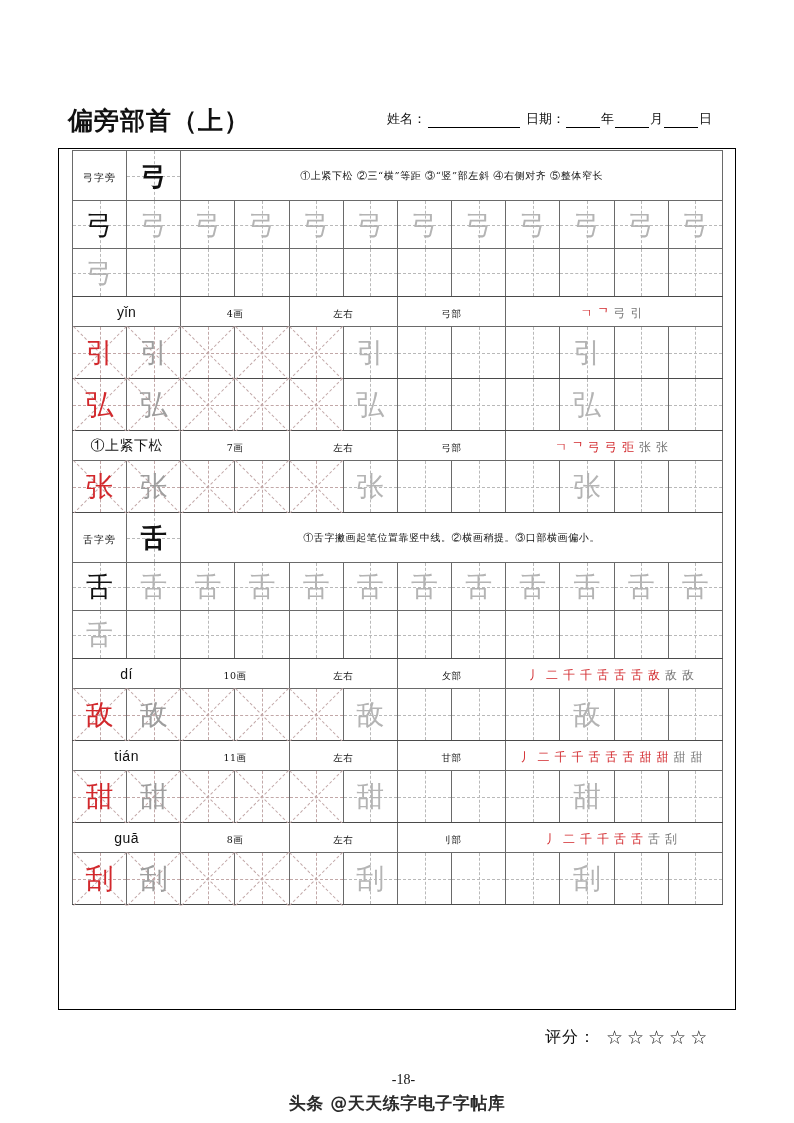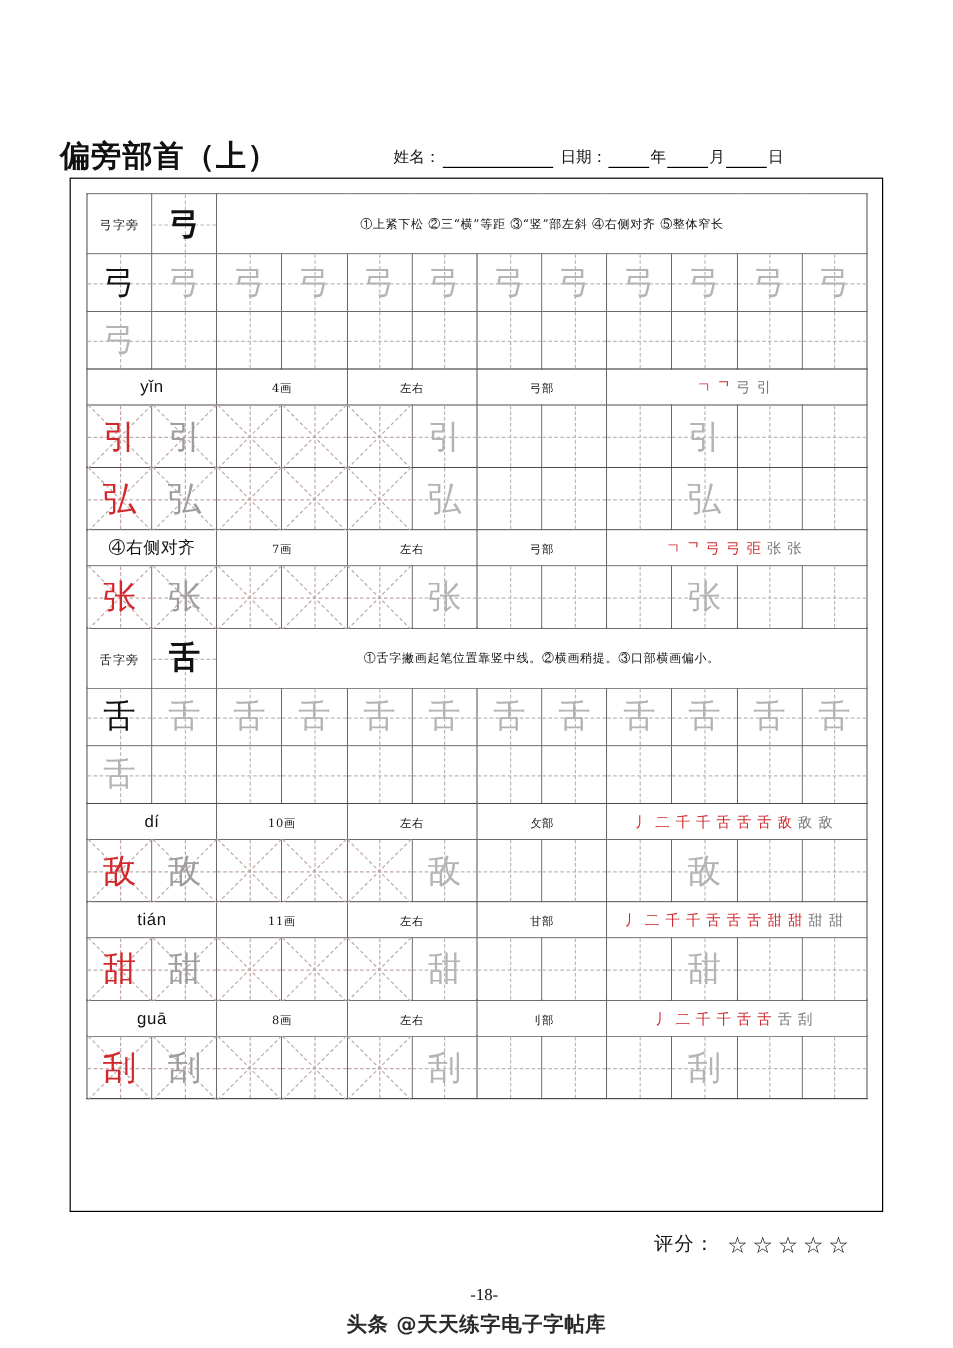--- a/index.html
+++ b/index.html
@@ -12,26 +12,27 @@
     height: 1123px;
     position: relative;
     font-family: "Liberation Serif", "DejaVu Serif", serif;
     color: #111;
     overflow: hidden;
   }
 
   
   .header {
     position: absolute;
-    left: 50px;
+    left: 68px;
     top: 98px;
     width: 680px;
     height: 44px;
     display: flex;
-    align-items: flex-end;
+    align-items: center;
+    gap: 41px;
   }
   .page-title {
     font-size: 25px;
     font-weight: bold;
     letter-spacing: 1px;
     line-height: 1;
     white-space: nowrap;
     font-family: "DejaVu Serif", serif;
   }
   .header-fields {
@@ -68,21 +69,21 @@
     height: 862px;
     border: 1.2px solid #000;
     box-sizing: border-box;
     background: #fff;
   }
 
   
   .sheet {
     position: absolute;
     left: 72px;
-    top: 161px;
+    top: 150px;
     width: 650px;
     box-sizing: border-box;
   }
   table.grid {
     border-collapse: collapse;
     table-layout: fixed;
     width: 650px;
   }
   table.grid td {
     border: 0.9px solid #6a6a6a;
@@ -388,21 +389,21 @@
           </td>
           <td class="tian"><span class="cellchar c-gray">弘</span></td>
           <td class="tian"></td>
           <td class="tian"></td>
           <td class="tian"></td>
           <td class="tian"><span class="cellchar c-gray">弘</span></td>
           <td class="tian"></td>
           <td class="tian"></td>
         </tr>
         <tr style="height: 30px;">
-          <td colspan="2"><span class="pinyin">④右侧对齐</span></td>
+          <td colspan="2"><span class="pinyin">①上紧下松</span></td>
           <td colspan="2"><span class="meta">7画</span></td>
           <td colspan="2"><span class="meta">左右</span></td>
           <td colspan="2"><span class="meta">弓部</span></td>
           <td colspan="4" class="strokes-cell"><span class="stroke-seq"><span class="s-red">ㄱ</span><span class="s-red">ᄀ</span><span class="s-red">弓</span><span class="s-red">弓</span><span class="s-red">弡</span><span class="s-gray">张</span><span class="s-gray">张</span></span></td>
         </tr>
         <tr class="char-practice block-end" style="height: 52px;">
           <td class="mi"><span class="diag">
               <i class="d1"></i>
               <i class="d2"></i>
             </span><span class="cellchar c-red">张</span></td>

